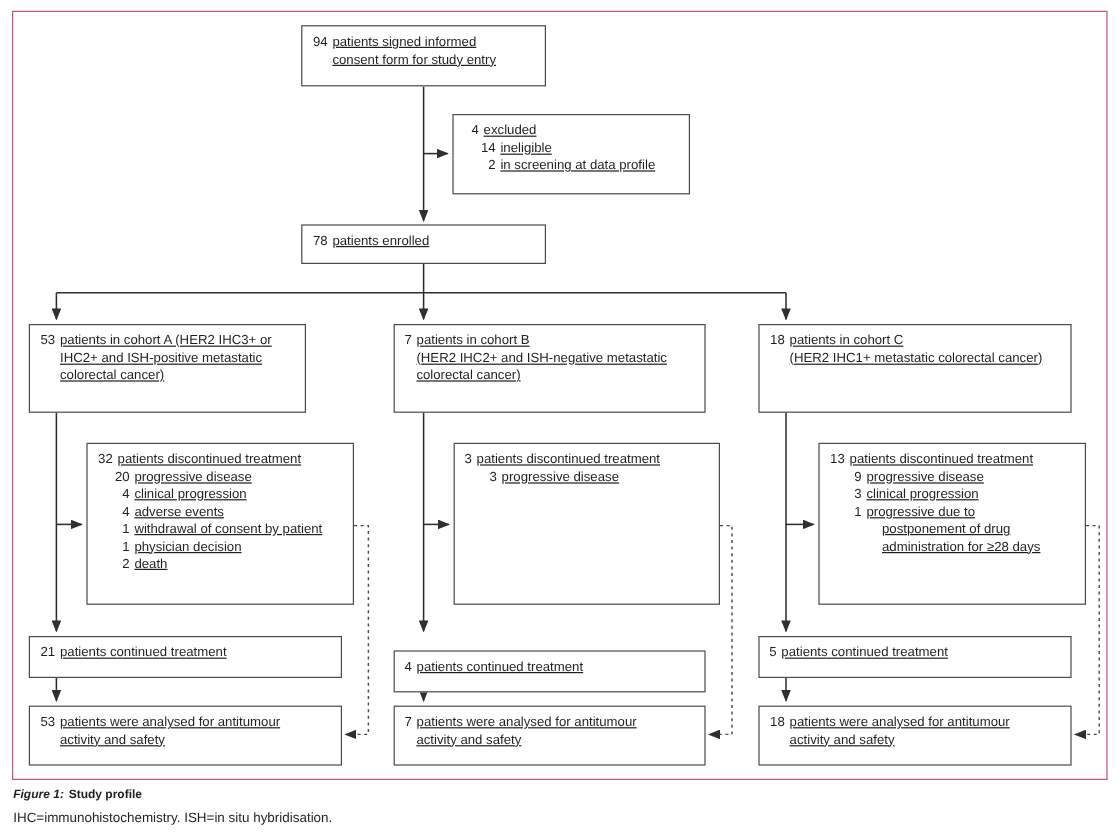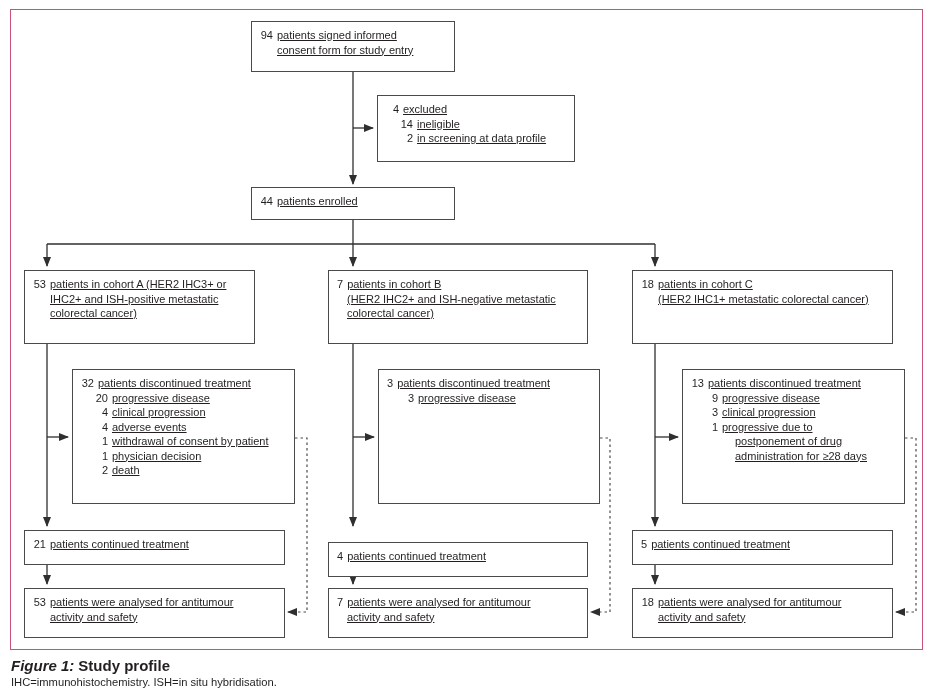--- a/index.html
+++ b/index.html
@@ -12,21 +12,21 @@
        padding:6px 8px;font-size:11px;line-height:14.5px;text-decoration:underline;}
   .ln{min-height:14.5px;}
   .txt{white-space:pre-line;}
   .d2{padding-left:17px;text-indent:-17px;}
   .d1{padding-left:10px;text-indent:-10px;}
   .sub{margin-left:14px;padding-left:17px;text-indent:-17px;}
   .cont{margin-left:44px;}
   .num{display:inline-block;text-indent:0;text-align:right;margin-right:4px;}
   .d2>.num,.sub>.num{min-width:13px;}
   .d1>.num{min-width:6px;}
-  .caption{position:absolute;left:11px;top:657px;font-size:15px;font-weight:bold;}
+  .caption{position:absolute;left:11px;top:657px;font-size:10px;font-weight:bold;}
   .cap-label{font-style:italic;}
   .cap-title{margin-left:4px;}
   .footnote{position:absolute;left:11px;top:676px;font-size:11.2px;}
 </style>
 </head>
 <body>
 
 <div class="page">
 
   <div class="frame"></div>
@@ -66,21 +66,21 @@
 consent form for study entry</span></div>
   </div>
 
   <div class="box" style="left:377px;top:95px;width:198px;height:67px">
     <div class="ln d2"><span class="num">4</span><span class="txt">excluded</span></div>
     <div class="ln sub"><span class="num">14</span><span class="txt">ineligible</span></div>
     <div class="ln sub"><span class="num">2</span><span class="txt">in screening at data profile</span></div>
   </div>
 
   <div class="box" style="left:251px;top:187px;width:204px;height:33px">
-    <div class="ln d2"><span class="num">44</span><span class="txt">patients enrolled</span></div>
+    <div class="ln d2"><span class="num">78</span><span class="txt">patients enrolled</span></div>
   </div>
 
   <div class="box" style="left:24px;top:270px;width:231px;height:74px">
     <div class="ln d2"><span class="num">53</span><span class="txt">patients in cohort A (HER2 IHC3+ or
 IHC2+ and ISH-positive metastatic
 colorectal cancer)</span></div>
   </div>
 
   <div class="box" style="left:328px;top:270px;width:260px;height:74px">
     <div class="ln d1"><span class="num">7</span><span class="txt">patients in cohort B

